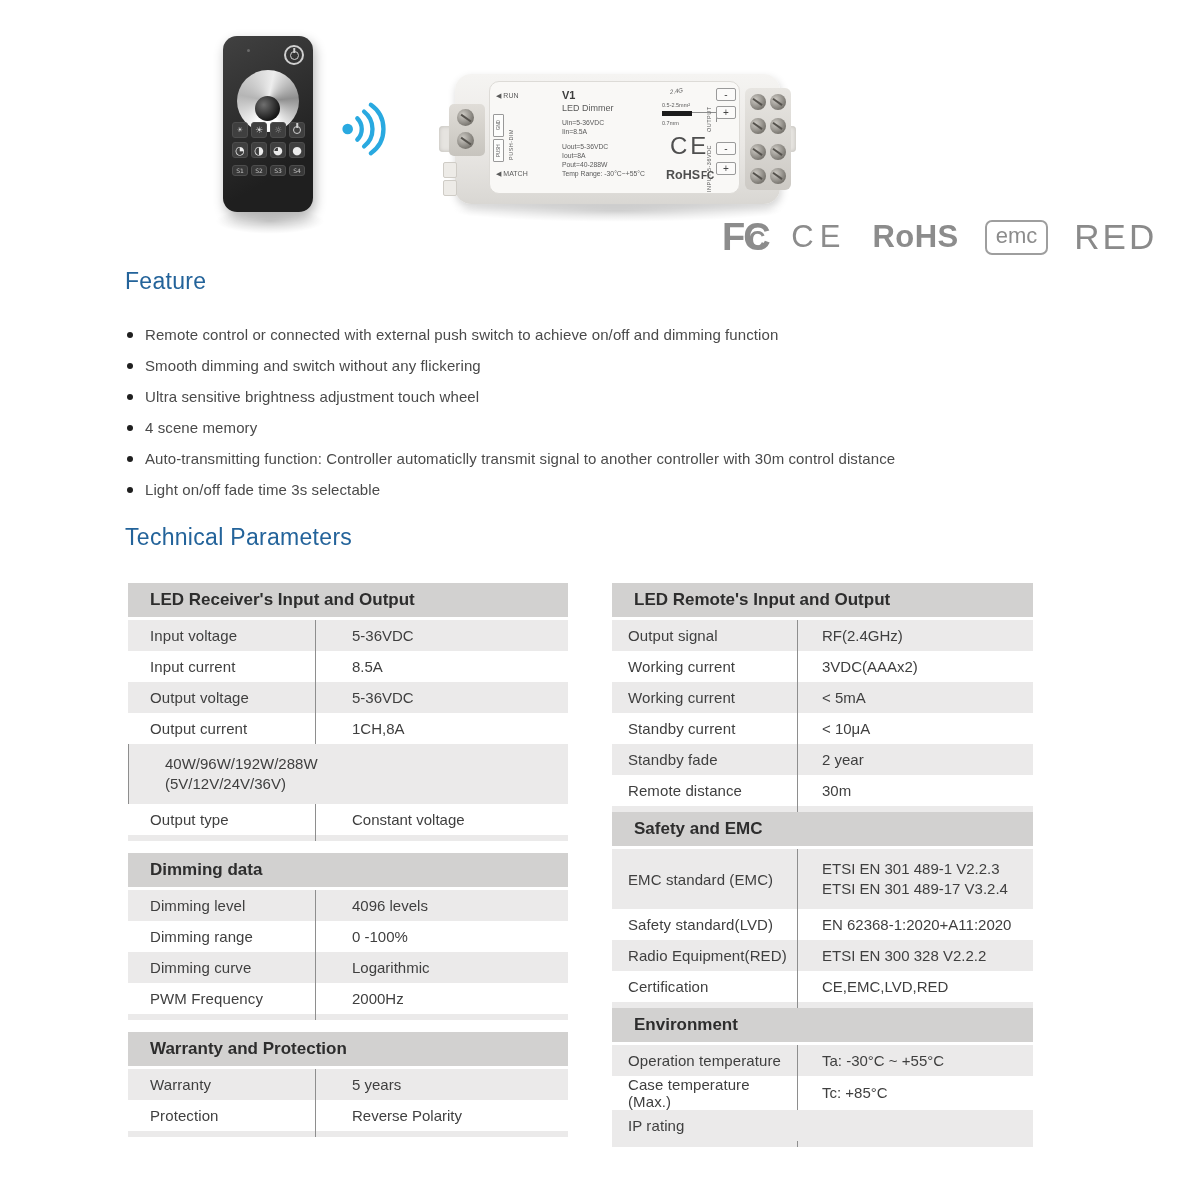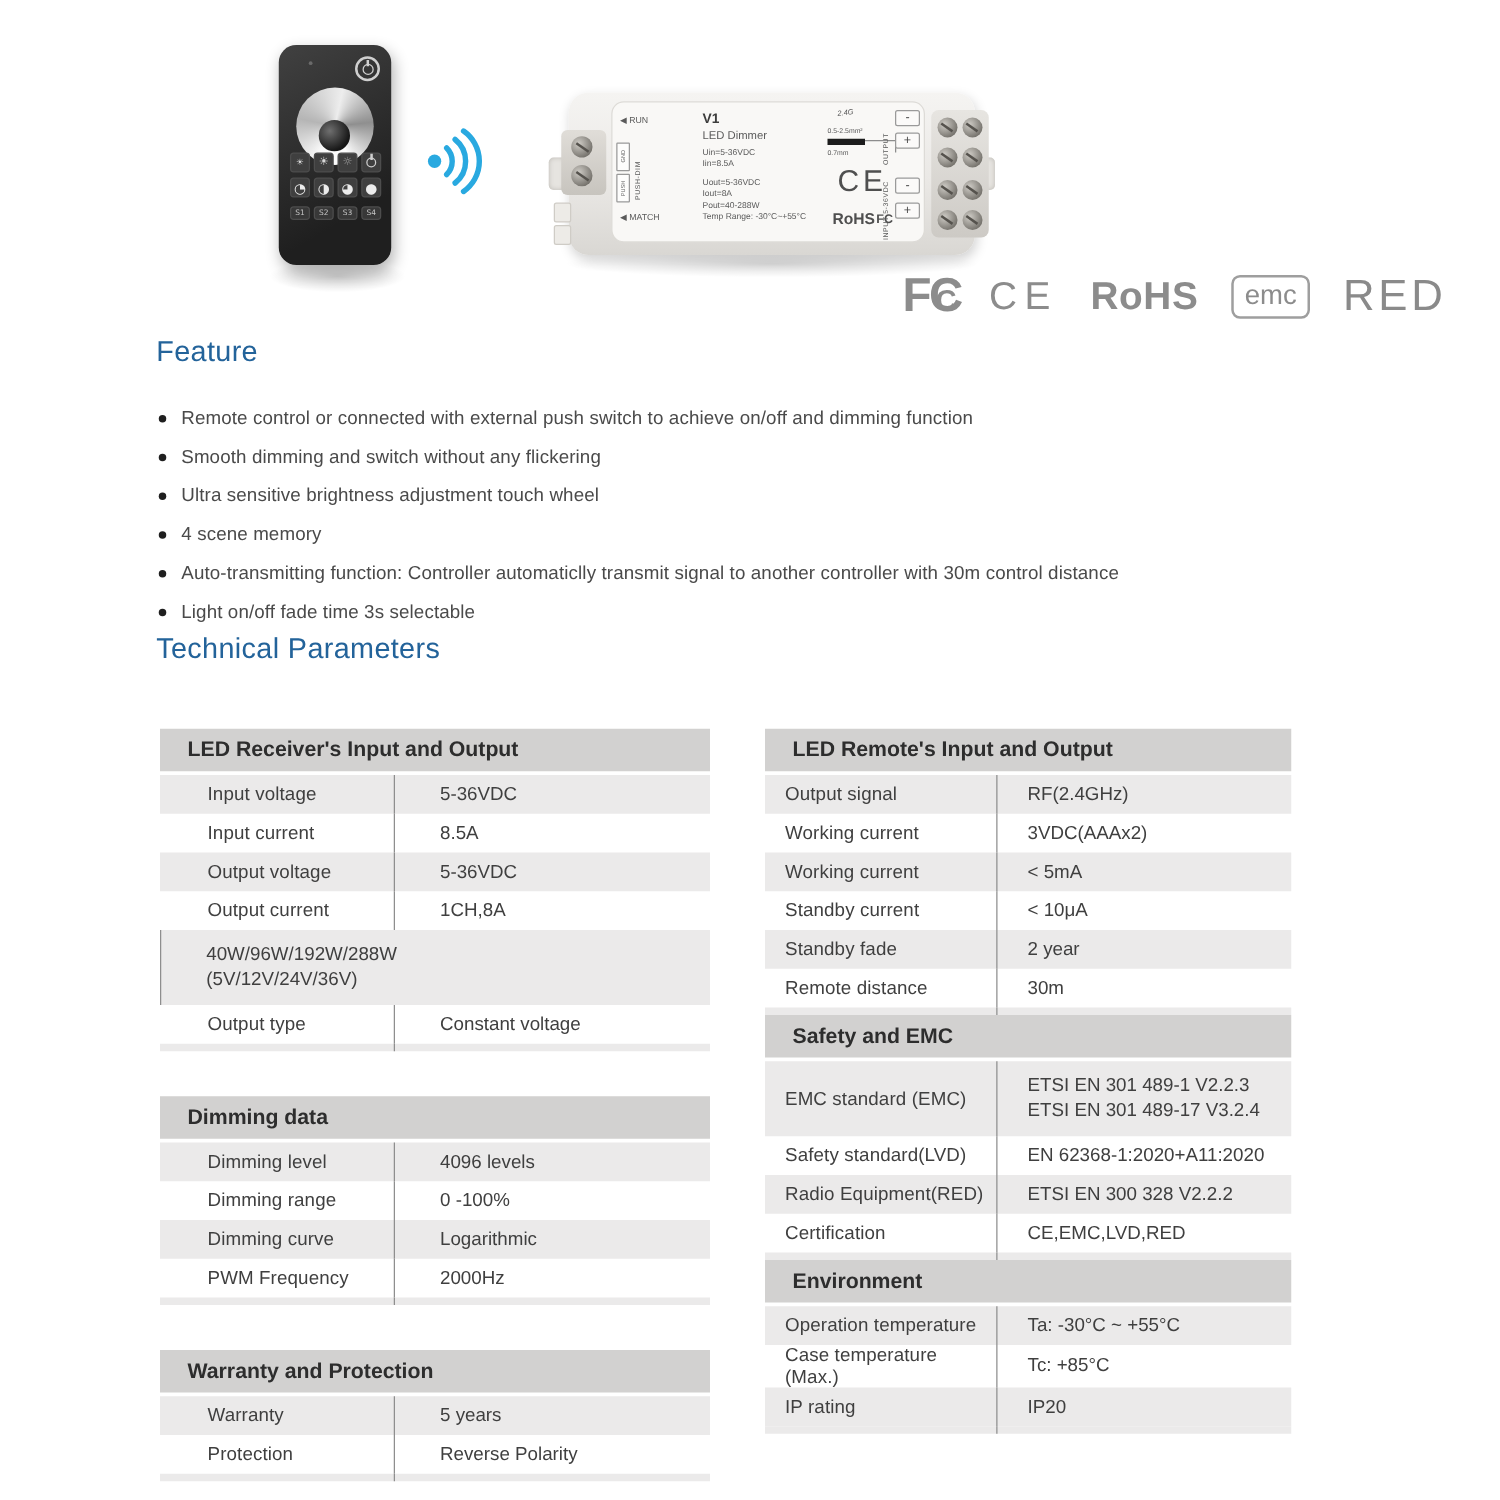--- a/index.html
+++ b/index.html
@@ -69,35 +69,35 @@
   .rohs-mark{font-size:31px;font-weight:bold;letter-spacing:.5px;}
   .emc-mark{font-size:22px;border:2px solid #9e9e9e;border-radius:7px;padding:1px 9px 4px;}
   .red-mark{font-size:35px;letter-spacing:3px;color:#8a8a8a;}
 
   
   .content{position:absolute;left:125px;top:268px;width:950px;}
   .h-blue{font-size:23px;color:#23639a;font-weight:500;letter-spacing:.3px;margin:0;}
   .features{list-style:none;margin:24px 0 0;padding:0;}
   .features li{font-size:15px;color:#4a4a4a;line-height:31px;padding-left:20px;position:relative;letter-spacing:.1px;}
   .features li::before{content:"";position:absolute;left:2px;top:13px;width:6px;height:6px;border-radius:50%;background:#1f1f1f;}
-  .h2-gap{}
+  .h2-gap{margin-top:19px;}
 
   
   .tables{position:absolute;left:128px;top:583px;width:905px;}
   .col{position:absolute;top:0;}
   .col-left{left:0;width:440px;}
   .col-right{left:484px;width:421px;}
-  .col-left .spec-table{margin-bottom:36px;}
+  .col-left .spec-table{margin-bottom:12px;}
   .col-right .spec-table{}
   .spec-head{height:34px;background:#d2d1d0;display:flex;align-items:center;padding-left:22px;
              font-size:17px;font-weight:bold;color:#2d2d2d;margin-bottom:3px;}
   .spec-row{display:flex;min-height:31px;}
   .spec-row.alt{background:#ebeaea;}
   .spec-row.multi{min-height:60px;}
-  .cell-label{width:187px;flex:none;display:flex;align-items:center;padding-left:38px;
+  .cell-label{width:187px;flex:none;display:flex;align-items:center;padding-left:22px;
               font-size:15px;color:#3f3f3f;box-sizing:border-box;letter-spacing:.1px;}
   .cell-value{flex:1;display:flex;align-items:center;border-left:1.5px solid #8e8e8e;
               padding:4px 4px 4px 36px;font-size:15px;color:#3f3f3f;line-height:20px;box-sizing:border-box;}
   .cell-value .vwrap{display:block;}
   .col-right .cell-label{width:185px;padding-left:16px;}
   .col-right .cell-value{padding-left:24px;}
   .spec-foot{height:6px;display:flex;background:#ebeaea;}
   .spec-foot .fl{width:187px;flex:none;}
   .col-right .spec-foot .fl{width:185px;}
   .spec-foot .fv{flex:1;border-left:1.5px solid #8e8e8e;}
@@ -417,23 +417,20 @@
             </div>
           </div>
           <div class="spec-row">
             <div class="cell-label">Case temperature (Max.)</div>
             <div class="cell-value">
               <span class="vwrap">Tc: +85°C</span>
             </div>
           </div>
           <div class="spec-row alt">
             <div class="cell-label">IP rating</div>
-            <div class="cell-value">
-              <span class="vwrap">IP20</span>
-            </div>
           </div>
           <div class="spec-foot">
             <div class="fl"></div>
             <div class="fv"></div>
           </div>
         </div>
     </div>
   </div>
 
 </div>

